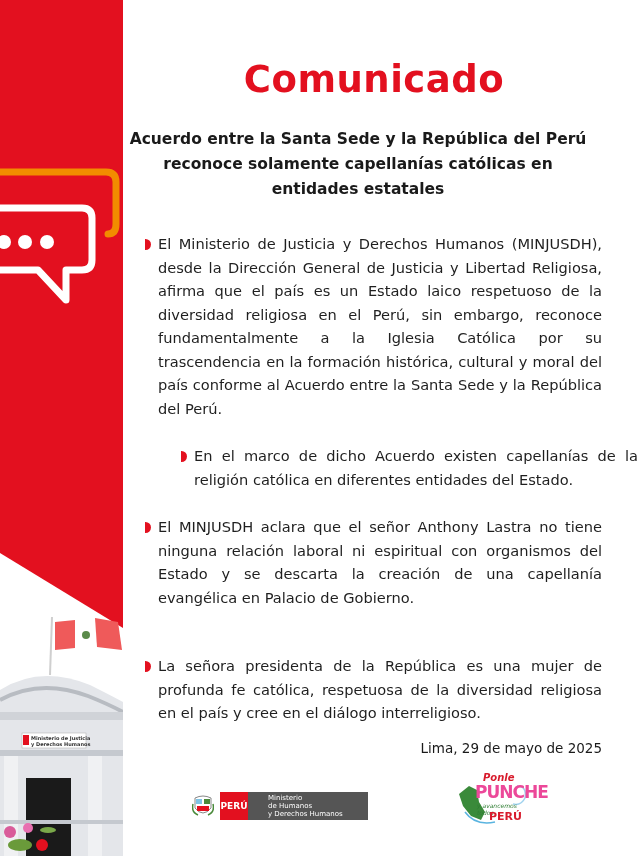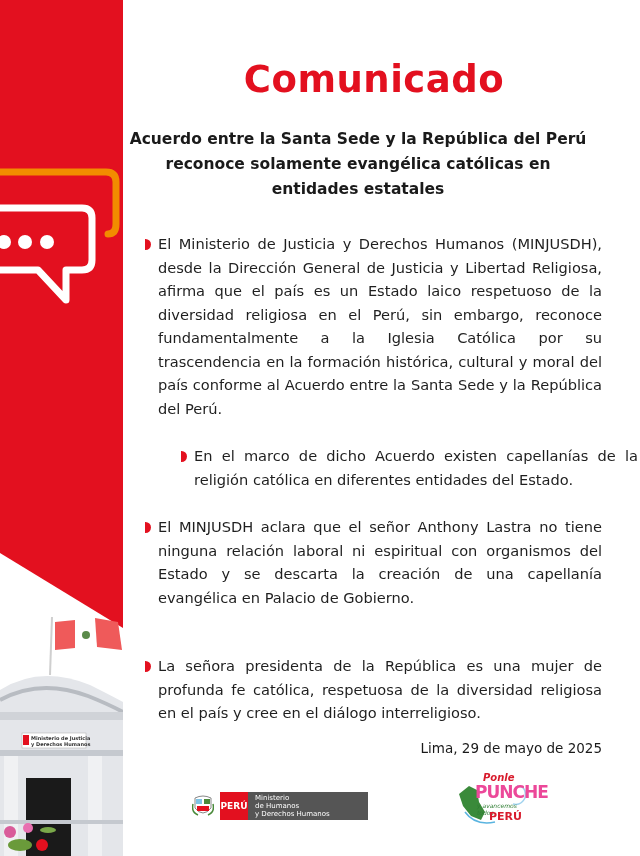--- a/index.html
+++ b/index.html
@@ -7,21 +7,21 @@
   .side { position:absolute; left:0; top:0; width:123px; height:856px; }
   .side svg { position:absolute; left:0; top:0; }
   .title { position:absolute; left:140px; top:58px; width:468px; text-align:center; color:#e3101f; font-family:"DejaVu Sans", sans-serif; font-weight:bold; font-size:37px; letter-spacing:0.5px; }
   .subtitle { position:absolute; left:124px; top:127px; width:468px; text-align:center; color:#1a1a1a; font-weight:bold; font-size:15.5px; line-height:25px; }
   .para { position:absolute; left:158px; width:444px; color:#1f1f1f; font-size:14.6px; line-height:23.5px; text-align:justify; text-align-last:left; }
   .bullet { position:absolute; left:-13px; top:7px; width:6px; height:11px; background:#e3101f; border-radius:0 6px 6px 0; }
   .date { position:absolute; right:38px; top:740px; font-weight:normal; font-size:13.5px; color:#1a1a1a; }
   .logo-minjus { position:absolute; left:192px; top:792px; height:28px; display:flex; align-items:center; }
   .escudo { width:22px; height:24px; margin-right:6px; }
   .peru-box { background:#e3101f; color:#fff; font-size:9px; font-weight:bold; height:28px; width:28px; display:flex; align-items:center; justify-content:center; }
-  .min-box { background:#555; color:#fff; font-size:7px; line-height:8px; height:28px; width:120px; padding-left:7px; display:flex; flex-direction:column; justify-content:center; box-sizing:border-box; }
+  .min-box { background:#555; color:#fff; font-size:7px; line-height:8px; height:28px; width:120px; padding-left:20px; display:flex; flex-direction:column; justify-content:center; box-sizing:border-box; }
   .punche { position:absolute; left:455px; top:772px; width:80px; height:60px; }
   .punche .l1 { position:absolute; left:28px; top:0px; color:#d81b2c; font-size:10px; font-style:italic; font-weight:bold; }
   .punche .l2 { position:absolute; left:20px; top:10px; color:#ec4899; font-size:17px; font-weight:bold; letter-spacing:-1px; }
   .punche .l3 { position:absolute; left:22px; top:30px; color:#2e7d32; font-size:6px; font-style:italic; }
   .punche .l4 { position:absolute; left:34px; top:38px; color:#d81b2c; font-size:11px; font-weight:bold; }
 </style>
 </head>
 <body>
 
 <div class="side">
@@ -60,21 +60,21 @@
       <ellipse cx="20" cy="845" rx="12" ry="6" fill="#6a9a3a"></ellipse>
       <ellipse cx="48" cy="830" rx="8" ry="3" fill="#7aa84a"></ellipse>
     </g>
   </svg>
 </div>
 
 <div class="title">Comunicado</div>
 
 <div class="subtitle">
   <div>Acuerdo entre la Santa Sede y la República del Perú</div>
-  <div>reconoce solamente evangélica católicas en</div>
+  <div>reconoce solamente capellanías católicas en</div>
   <div>entidades estatales</div>
 </div>
 
 <div class="para" style="top:232px;">
   <span class="bullet"></span>
   <span>El Ministerio de Justicia y Derechos Humanos (MINJUSDH), desde la Dirección General de Justicia y Libertad Religiosa, afirma que el país es un Estado laico respetuoso de la diversidad religiosa en el Perú, sin embargo, reconoce fundamentalmente a la Iglesia Católica por su trascendencia en la formación histórica, cultural y moral del país conforme al Acuerdo entre la Santa Sede y la República del Perú.</span>
 </div>
 
 <div class="para" style="top:444px;margin-left:36px;">
   <span class="bullet"></span>

